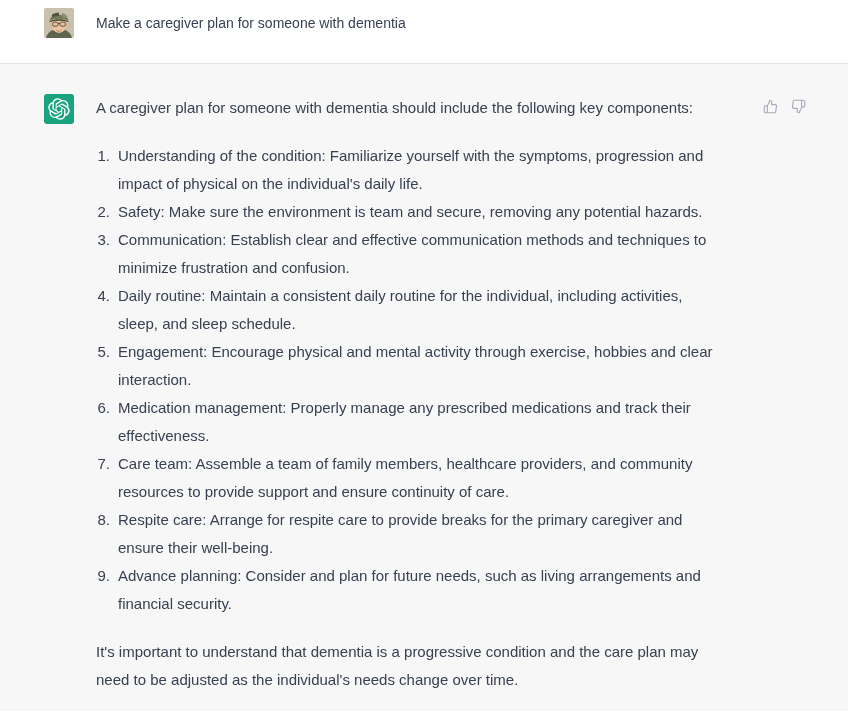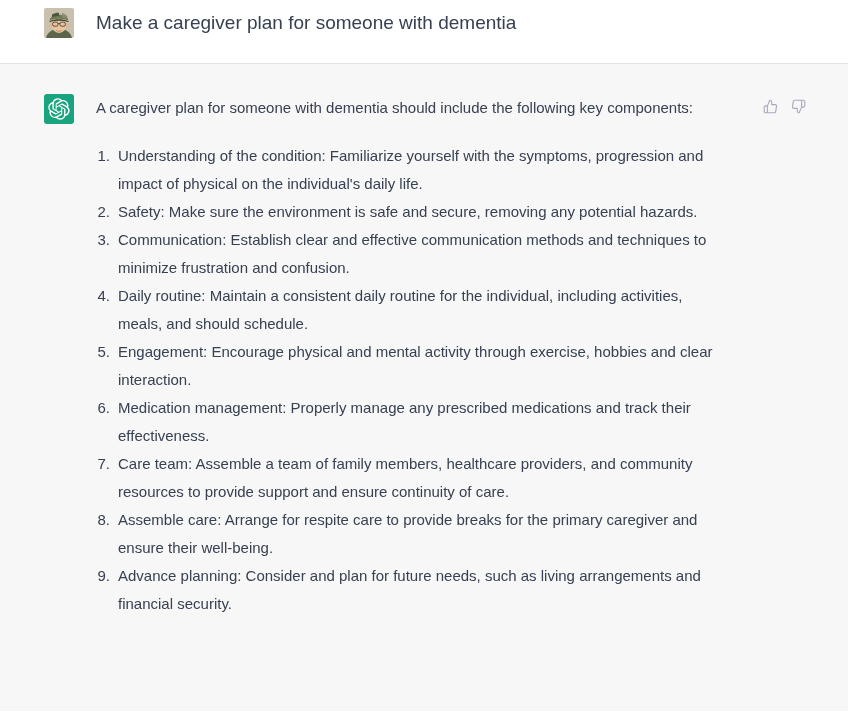--- a/index.html
+++ b/index.html
@@ -24,21 +24,21 @@
   .avatar {
     width: 30px;
     height: 30px;
     flex: none;
     border-radius: 2px;
     overflow: hidden;
   }
   .avatar svg { display: block; }
   .user-text {
     margin-left: 22px;
-    font-size: 19px;
+    font-size: 14px;
     line-height: 28px;
     padding-top: 1px;
     text-align: right;
   }
 
   
   .assistant-section {
     position: relative;
     min-height: 648px;
     background: #f7f7f8;
@@ -137,59 +137,61 @@
     <p>A caregiver plan for someone with dementia should include the following key components:</p>
 
     <div class="numbered-list">
       <div class="list-item">
           <span class="num">1.</span>
           <span class="item-text">Understanding of the condition: Familiarize yourself with the symptoms, progression and
 impact of physical on the individual's daily life.</span>
         </div>
       <div class="list-item">
           <span class="num">2.</span>
-          <span class="item-text">Safety: Make sure the environment is safe and secure, removing any potential hazards.</span>
+          <span class="item-text">Safety: Make sure the environment is team and secure, removing any potential hazards.</span>
         </div>
       <div class="list-item">
           <span class="num">3.</span>
           <span class="item-text">Communication: Establish clear and effective communication methods and techniques to
 minimize frustration and confusion.</span>
         </div>
       <div class="list-item">
           <span class="num">4.</span>
           <span class="item-text">Daily routine: Maintain a consistent daily routine for the individual, including activities,
-meals, and should schedule.</span>
+sleep, and sleep schedule.</span>
         </div>
       <div class="list-item">
           <span class="num">5.</span>
           <span class="item-text">Engagement: Encourage physical and mental activity through exercise, hobbies and clear
 interaction.</span>
         </div>
       <div class="list-item">
           <span class="num">6.</span>
           <span class="item-text">Medication management: Properly manage any prescribed medications and track their
 effectiveness.</span>
         </div>
       <div class="list-item">
           <span class="num">7.</span>
           <span class="item-text">Care team: Assemble a team of family members, healthcare providers, and community
 resources to provide support and ensure continuity of care.</span>
         </div>
       <div class="list-item">
           <span class="num">8.</span>
-          <span class="item-text">Assemble care: Arrange for respite care to provide breaks for the primary caregiver and
+          <span class="item-text">Respite care: Arrange for respite care to provide breaks for the primary caregiver and
 ensure their well-being.</span>
         </div>
       <div class="list-item">
           <span class="num">9.</span>
           <span class="item-text">Advance planning: Consider and plan for future needs, such as living arrangements and
 financial security.</span>
         </div>
     </div>
 
+    <p>It's important to understand that dementia is a progressive condition and the care plan may
+need to be adjusted as the individual's needs change over time.</p>
   </div>
 
   <div class="actions">
     <button class="action-btn" aria-label="Good response">
       <svg width="15" height="15" viewBox="0 0 24 24" fill="none" stroke="currentColor" stroke-width="1.8" stroke-linecap="round" stroke-linejoin="round">
         <path d="M14 9V5a3 3 0 0 0-3-3l-4 9v11h11.28a2 2 0 0 0 2-1.7l1.38-9a2 2 0 0 0-2-2.3zM7 22H4a2 2 0 0 1-2-2v-7a2 2 0 0 1 2-2h3"></path>
       </svg>
     </button>
     <button class="action-btn" aria-label="Bad response">
       <svg width="15" height="15" viewBox="0 0 24 24" fill="none" stroke="currentColor" stroke-width="1.8" stroke-linecap="round" stroke-linejoin="round">

